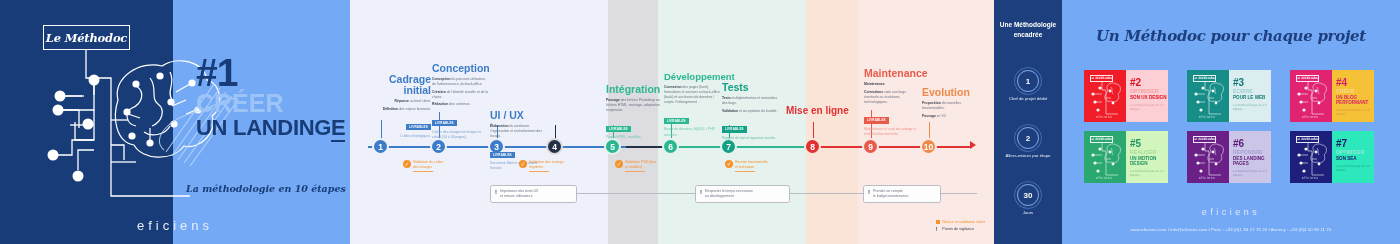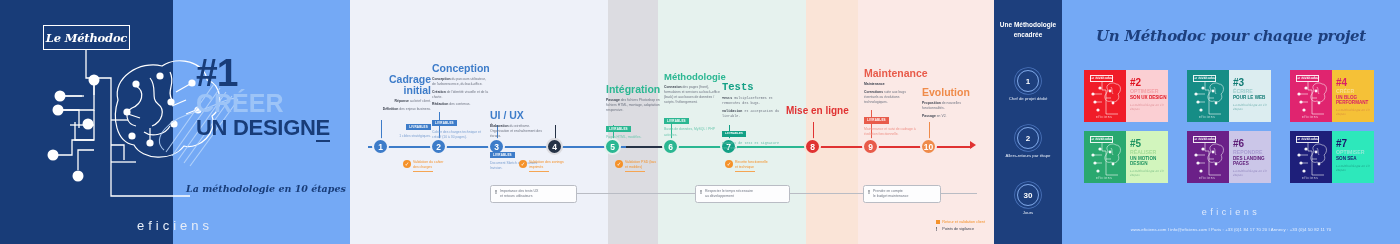--- a/index.html
+++ b/index.html
@@ -218,21 +218,21 @@
     </g>
   </svg>
 
   <div class="logo-box">
     <span class="logo-text">Le Méthodoc</span>
   </div>
 
   <div class="hero-title">
     <div class="hero-hash">#1</div>
     <div class="hero-creer">CRÉER</div>
-    <div class="hero-mini"><span>UN DESIGN</span><u>E</u></div>
+    <div class="hero-mini"><span>UN LANDING</span><u>E</u></div>
   </div>
 
   <div class="hero-tag">La méthodologie en 10 étapes</div>
   <div class="hero-brand">eficiens</div>
 </section>
 
 <section class="timeline">
   <div class="band" style="left:0;width:258px;background:#eef1f9;"></div>
   <div class="band" style="left:258px;width:50px;background:#dcdce1;"></div>
   <div class="band" style="left:308px;width:148px;background:#e6f2ee;"></div>
@@ -284,29 +284,29 @@
   <div class="step" style="left:256px;top:84px;">
     <div class="step-h big" style="color:#2bb792;">Intégration</div>
     <div class="step-li"><b>Passage</b><span> des fichiers Photoshop en fichiers HTML, montage, adaptation responsive.</span></div>
     <div class="liv-badge" style="background:#2bb792;">LIVRABLES</div>
     <div class="liv-text" style="color:#6fc9b0;">Pages HTML, modèles.</div>
   </div>
 
   <div class="stem" style="left:321px;top:118px;height:28px;background:#2bb792;"></div>
   <div class="node" style="left:312px;top:138px;background:#2bb792;border-color:#e6f2ee;">6</div>
   <div class="step" style="left:314px;top:72px;">
-    <div class="step-h" style="color:#2bb792;">Méthodologie</div>
+    <div class="step-h" style="color:#2bb792;">Développement</div>
     <div class="step-li"><b>Connexion</b><span> des pages (front), formulaires et services au back-office (back) et aux bases de données / scripts / hébergement.</span></div>
     <div class="liv-badge" style="background:#2bb792;">LIVRABLES</div>
     <div class="liv-text" style="color:#6fc9b0;">Bases de données, MySQL / PHP activées.</div>
   </div>
 
   <div class="stem" style="left:379px;top:125px;height:21px;background:#13a085;"></div>
   <div class="node" style="left:370px;top:138px;background:#13a085;border-color:#e6f2ee;">7</div>
-  <div class="step" style="left:372px;top:82px;font-family:Liberation Mono, monospace;">
+  <div class="step" style="left:372px;top:82px;">
     <div class="step-h big" style="color:#13a085;">Tests</div>
     <div class="step-li"><b>Tests</b><span> multiplateformes et remontées des bugs.</span></div>
     <div class="step-li"><b>Validation</b><span> et acceptation du livrable.</span></div>
     <div class="liv-badge" style="background:#13a085;">LIVRABLES</div>
     <div class="liv-text" style="color:#62bfa8;">Rapport de test et signature recette.</div>
   </div>
 
   <div class="stem" style="left:463px;top:122px;height:24px;background:#e03232;"></div>
   <div class="node" style="left:454px;top:138px;background:#e03232;border-color:#fae4d7;">8</div>
   <div class="step" style="left:436px;top:106px;width:70px;">

